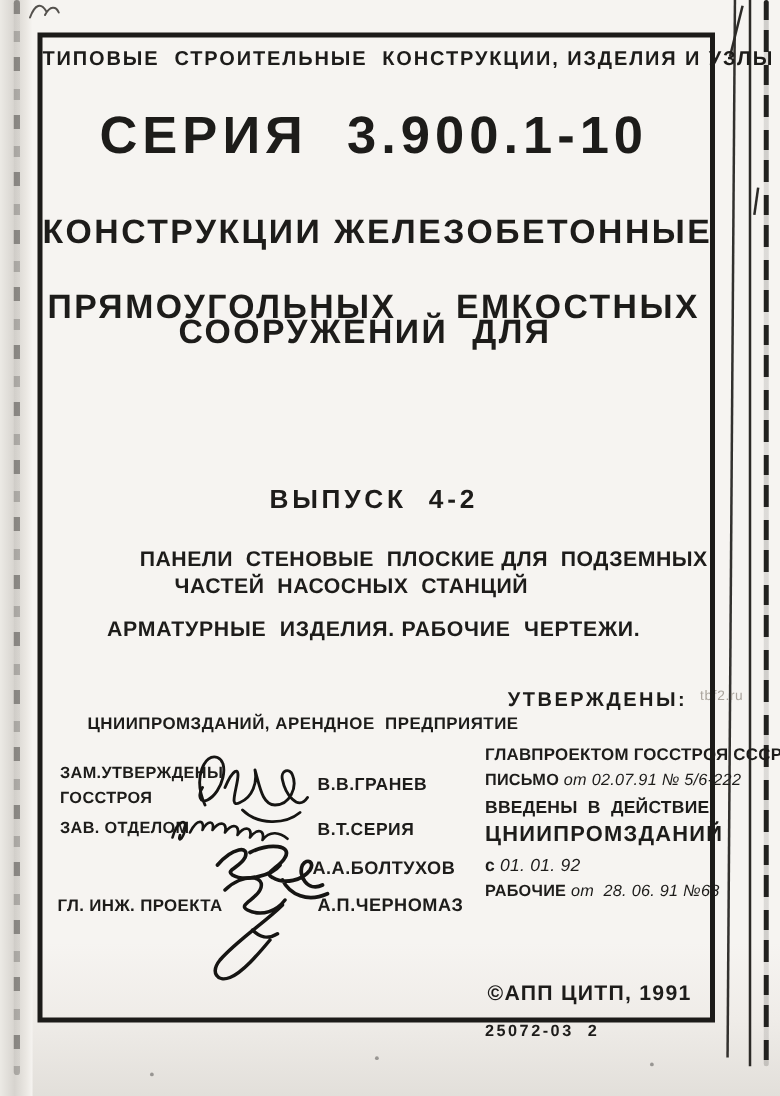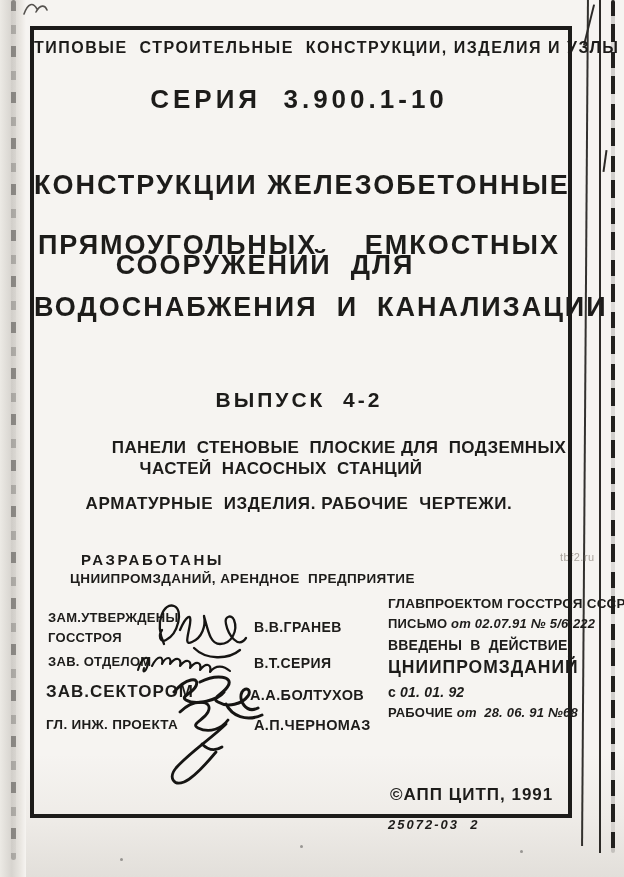--- a/index.html
+++ b/index.html
@@ -25,44 +25,44 @@
     border-radius:3px;}
   .vline-a{left:584px;top:0;width:2px;height:846px;background:#33312e;transform:rotate(.4deg);}
   .vline-b{left:599px;top:0;width:2px;height:853px;background:#2c2a27;}
   .vline-c{left:611px;top:0;width:4px;height:853px;border-radius:2px;
     background:repeating-linear-gradient(180deg,#22211f 0 16px,rgba(34,33,31,.18) 16px 24px,#22211f 24px 42px,rgba(34,33,31,.12) 42px 52px);}
   .tick{background:#2c2a27;}
   
   .frame{left:30px;top:26px;width:534px;height:784px;border:4px solid #1c1b19;box-sizing:content-box;}
   
   .kind{left:34px;top:39px;width:530px;font-size:16px;letter-spacing:1.5px;}
-  .series{left:34px;top:84px;width:530px;font-size:26px;letter-spacing:4px;font-weight:700;}
+  .series{left:34px;top:84px;width:530px;font-size:42px;letter-spacing:4px;font-weight:700;}
   .t-line{left:34px;width:530px;font-size:27px;letter-spacing:2px;font-weight:700;}
-  .t1{top:170px;} .t2{top:230px;text-align:center;} .t3{top:250px;transform:translateX(-34px);} .t4{top:292px;}
+  .t1{top:170px;} .t2{top:230px;text-align:center;} .t3{top:250px;transform:translateX(-34px);padding-left:27px;} .t4{top:292px;}
   .issue{left:34px;top:388px;width:530px;font-size:21px;letter-spacing:3px;}
   .sub1{left:34px;top:438px;width:530px;font-size:17px;letter-spacing:.4px;padding-left:40px;}
   .sub2{left:34px;top:459px;width:530px;font-size:17px;letter-spacing:.4px;transform:translateX(-18px);}
   .content-line{left:34px;top:494px;width:530px;font-size:17px;letter-spacing:.6px;}
   .dev-head{left:40px;top:551px;width:225px;font-size:15px;letter-spacing:2.5px;}
   .dev-org{left:42px;top:571px;font-size:13.5px;letter-spacing:.4px;padding-left:28px;}
   .appr-head{left:388px;top:552px;width:180px;font-size:16px;letter-spacing:2px;}
   .role{font-size:13px;letter-spacing:.3px;}
   .name{font-size:14px;letter-spacing:.4px;}
   .r1a{left:48px;top:610px;} .r1b{left:48px;top:630px;} .n1{left:254px;top:619px;}
   .r2{left:48px;top:654px;} .n2{left:254px;top:655px;}
   .r3{left:46px;top:682px;font-size:17px;letter-spacing:1px;} .n3{left:250px;top:687px;font-size:14.5px;}
   .r4{left:46px;top:717px;font-size:13.5px;} .n4{left:254px;top:717px;font-size:14.5px;text-align:right;}
   .ap-line{left:388px;font-size:13px;letter-spacing:.2px;}
   .ap1{top:596px;font-size:13.5px;}
   .ap2{top:616px;} .ap3{top:637px;font-size:14px;}
   .ap4{top:657px;font-size:17.5px;letter-spacing:1px;}
   .ap5{top:684px;font-size:14px;} .ap6{top:705px;}
-  .hand{font-style:italic;font-weight:700;}
+  .hand{font-style:italic;font-weight:400;}
   .copyright{left:390px;top:785px;font-size:17px;letter-spacing:1px;}
-  .sheetnum{left:388px;top:817px;font-size:13px;letter-spacing:2px;font-style:italic;font-weight:700;text-align:right;}
+  .sheetnum{left:388px;top:817px;font-size:13px;letter-spacing:2px;font-weight:700;text-align:right;}
   .watermark{left:560px;top:551px;font-size:11px;color:#a29c94;letter-spacing:.5px;opacity:.9;}
   .sig{pointer-events:none;}
   .sig path{fill:none;stroke:#161513;stroke-linecap:round;stroke-linejoin:round;}
   .speck{width:3px;height:3px;border-radius:50%;background:#4a4845;opacity:.5;}
 </style>
 </head>
 <body>
 
 <div class="page">
 
@@ -84,56 +84,54 @@
   <div class="abs watermark">tbf2.ru</div>
 
   <div class="abs frame"></div>
 
   <div class="abs kind b ctr pre">ТИПОВЫЕ  СТРОИТЕЛЬНЫЕ  КОНСТРУКЦИИ, ИЗДЕЛИЯ И УЗЛЫ</div>
   <div class="abs series ctr pre">СЕРИЯ  3.900.1-10</div>
 
   <div class="abs t-line t1 ctr pre">КОНСТРУКЦИИ ЖЕЛЕЗОБЕТОННЫЕ</div>
   <div class="abs t-line t2 ctr pre">ПРЯМОУГОЛЬНЫХ     ЕМКОСТНЫХ</div>
   <div class="abs t-line t3 ctr pre">СООРУЖЕНИЙ  ДЛЯ</div>
-  <div class="abs t-line t4 ctr pre">ВОДОСНАБЖЕНИЯ  И  КАНАЛИЗАЦИИ</div>
 
   <div class="abs issue b ctr pre">ВЫПУСК  4-2</div>
   <div class="abs sub1 b ctr pre">ПАНЕЛИ  СТЕНОВЫЕ  ПЛОСКИЕ ДЛЯ  ПОДЗЕМНЫХ</div>
   <div class="abs content-line b ctr pre">АРМАТУРНЫЕ  ИЗДЕЛИЯ. РАБОЧИЕ  ЧЕРТЕЖИ.</div>
   <div class="abs sub2 b ctr pre">ЧАСТЕЙ  НАСОСНЫХ  СТАНЦИЙ</div>
 
-  <div class="abs dev-head b ctr">РАЗРАБОТАНЫ</div>
   <div class="abs dev-org b pre">ЦНИИПРОМЗДАНИЙ, АРЕНДНОЕ  ПРЕДПРИЯТИЕ</div>
 
   <div class="abs role b r1a">ЗАМ.УТВЕРЖДЕНЫ</div>
   <div class="abs role b r1b">ГОССТРОЯ</div>
   <div class="abs name b n1">В.В.ГРАНЕВ</div>
 
   <div class="abs role b r2">ЗАВ. ОТДЕЛОМ</div>
   <div class="abs name b n2">В.Т.СЕРИЯ</div>
 
-  <div class="abs role b r3">ЗАВ.СЕКТОРОМ</div>
   <div class="abs name b n3">А.А.БОЛТУХОВ</div>
 
   <div class="abs role b r4">ГЛ. ИНЖ. ПРОЕКТА</div>
   <div class="abs name b n4">А.П.ЧЕРНОМАЗ</div>
 
   <svg class="abs sig" style="left:150px;top:596px" width="110" height="70">
     <path d="M14,48 C4,26 14,6 24,10 C34,14 28,38 16,44 C10,47 8,40 12,34 M30,34 C36,20 42,16 40,28 C38,40 34,50 42,46 C52,42 56,30 54,20 C58,34 60,48 70,48 C82,48 88,34 84,24 C82,18 74,20 76,28 C78,38 88,54 96,42 M44,52 C56,64 78,64 90,54" stroke-width="2.3"></path>
   </svg>
   <svg class="abs sig" style="left:132px;top:646px" width="110" height="34">
     <path d="M6,24 C10,10 18,8 16,18 C14,26 10,28 12,22 M20,20 C26,8 32,10 30,18 C34,10 40,10 38,18 C44,10 50,12 48,20 C54,12 60,14 58,22 C64,14 70,16 68,24 C74,16 80,18 78,26 C84,18 92,20 98,25" stroke-width="2.1"></path>
   </svg>
   <svg class="abs sig" style="left:166px;top:670px" width="115" height="56">
     <path d="M8,22 C20,8 34,6 30,16 C26,24 14,26 20,30 C30,36 52,30 58,22 M34,12 C50,4 68,6 62,16 C58,24 44,28 52,32 C62,38 76,34 82,26 C86,20 80,16 76,22 C72,30 80,44 92,38 M60,34 C66,46 80,52 96,45" stroke-width="3"></path>
   </svg>
   <svg class="abs sig" style="left:150px;top:694px" width="110" height="100">
     <path d="M30,18 C44,4 64,6 58,18 C54,26 40,30 48,34 C60,40 72,34 78,26 M76,30 C62,44 40,58 26,74 C18,84 24,92 34,88 C44,84 56,70 66,58 M52,50 C58,56 64,58 72,53" stroke-width="2.8"></path>
   </svg>
 
+  <div class="abs appr-head b ctr">УТВЕРЖДЕНЫ:</div>
   <div class="abs ap-line ap1 b pre">ГЛАВПРОЕКТОМ ГОССТРОЯ СССР</div>
   <div class="abs ap-line ap2 b pre"><span>ПИСЬМО </span><span class="hand">от 02.07.91 № 5/6-222</span></div>
   <div class="abs ap-line ap3 b pre">ВВЕДЕНЫ  В  ДЕЙСТВИЕ</div>
   <div class="abs ap-line ap4 b pre">ЦНИИПРОМЗДАНИЙ</div>
   <div class="abs ap-line ap5 b pre"><span>с </span><span class="hand">01. 01. 92</span></div>
   <div class="abs ap-line ap6 b pre"><span>РАБОЧИЕ </span><span class="hand">от  28. 06. 91 №68</span></div>
 
   <div class="abs copyright b pre">©АПП ЦИТП, 1991</div>
   <div class="abs sheetnum pre">25072-03  2</div>
 

